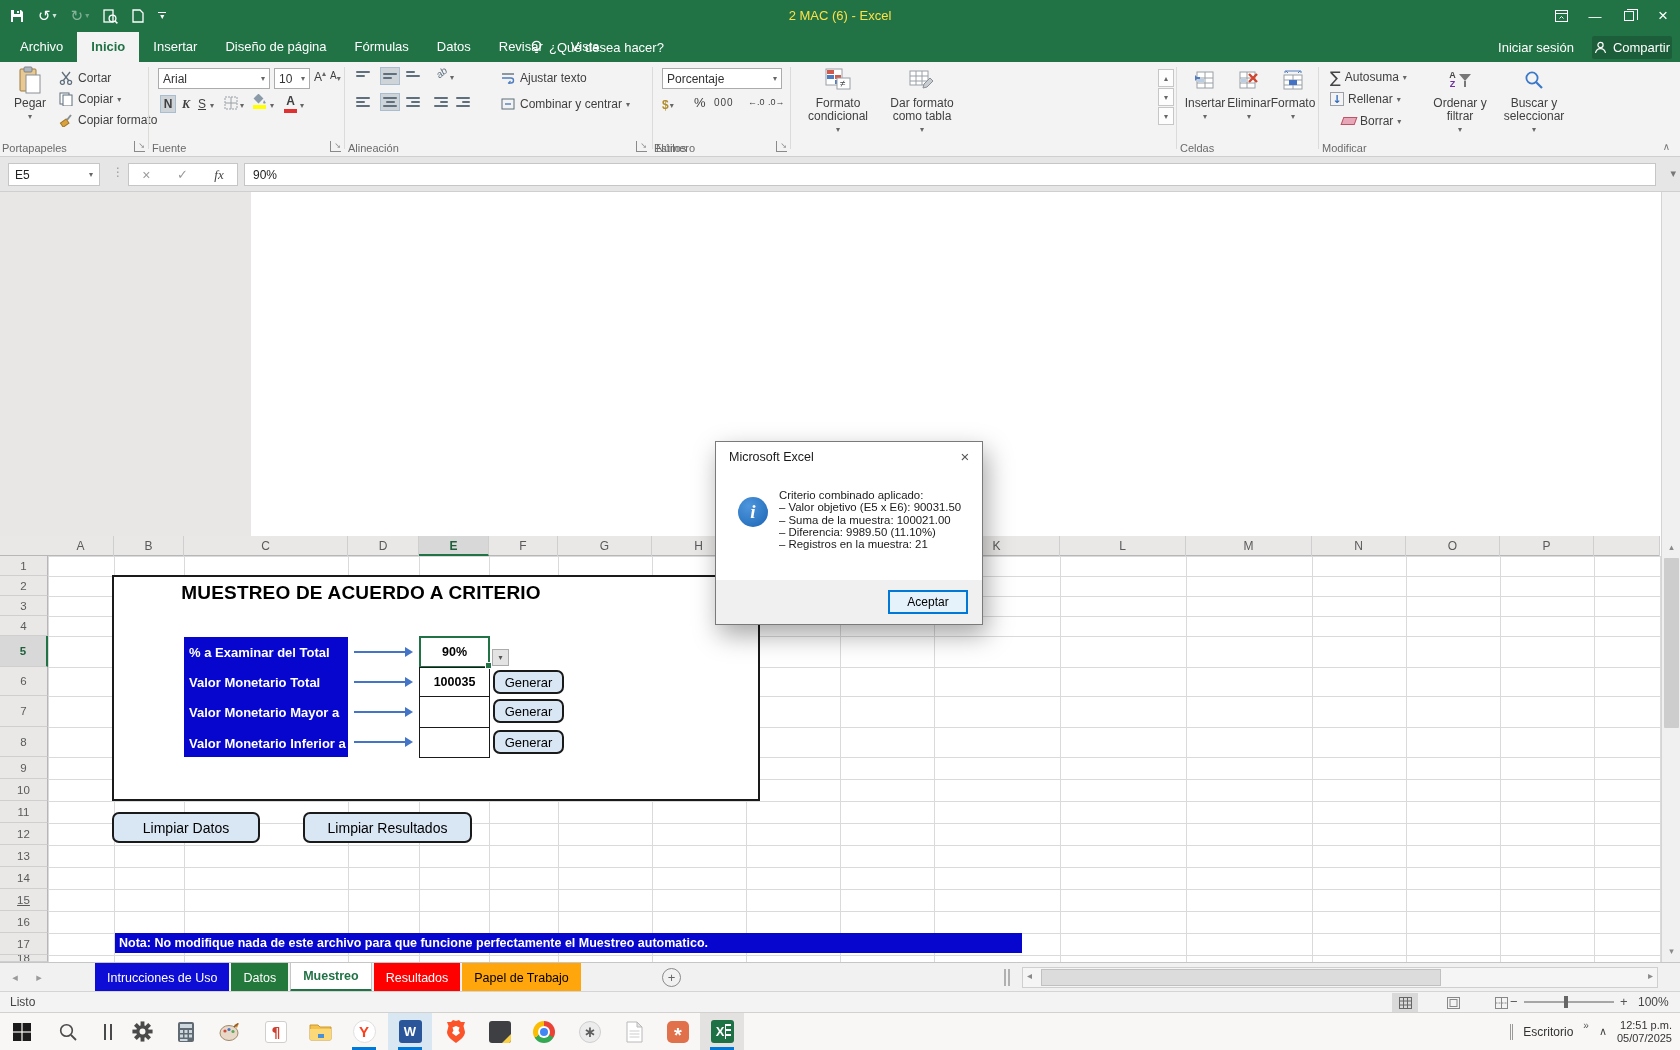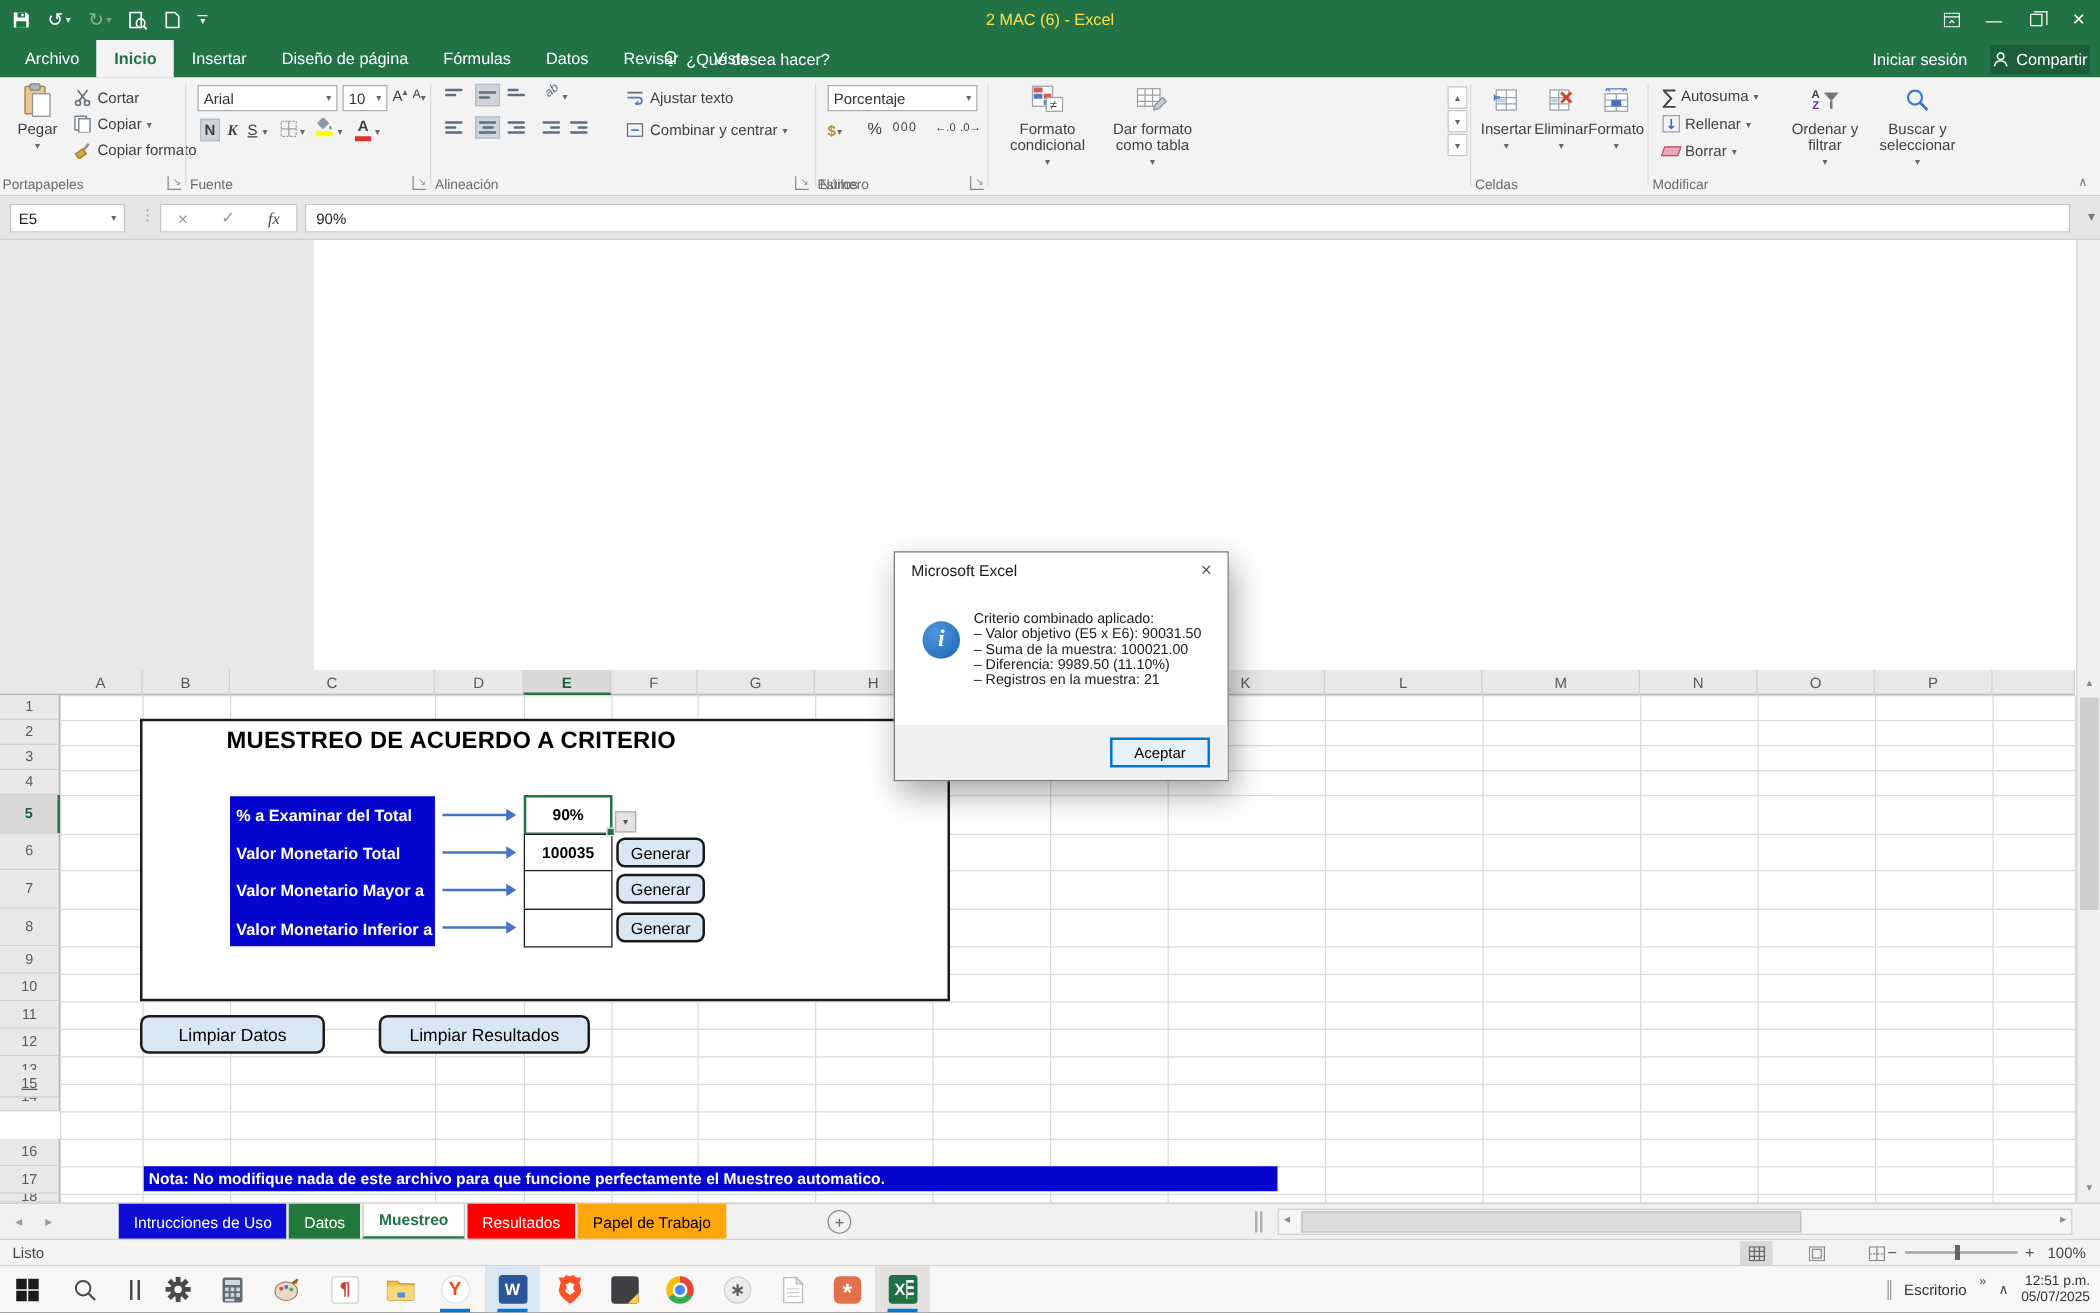--- a/index.html
+++ b/index.html
@@ -538,21 +538,21 @@
         <span>Autosuma</span>
         <span class="dd">▾</span>
       </div>
       <div class="srow" style="left:8px;top:27px">
         <span class="i16" style="border:1px solid #9aa0a6;width:14px;height:14px;color:#2d6bbd;font-size:11px;font-weight:700">
             <span class="uic">↓</span>
           </span>
         <span>Rellenar</span>
         <span class="dd">▾</span>
       </div>
-      <div class="srow" style="left:8px;top:49px">
+      <div class="srow" style="left:20px;top:49px">
         <span class="eraser"></span>
         <span>Borrar</span>
         <span class="dd">▾</span>
       </div>
       <div class="bigbtn" style="left:104px;top:2px;width:68px">
         <span class="bicon" style="gap:3px">
           <span style="display:flex;flex-direction:column;font-size:9px;font-weight:700;line-height:9px;color:#444">
               <span>A</span>
               <span style="color:#7030a0">Z</span>
             </span>
@@ -631,21 +631,21 @@
         <div class="rowh sel" style="top: 444px; height: 31px; overflow: hidden;">5</div>
         <div class="rowh" style="top: 475px; height: 29px; overflow: hidden;">6</div>
         <div class="rowh" style="top: 504px; height: 31px; overflow: hidden;">7</div>
         <div class="rowh" style="top: 535px; height: 30px; overflow: hidden;">8</div>
         <div class="rowh" style="top: 565px; height: 22px; overflow: hidden;">9</div>
         <div class="rowh" style="top: 587px; height: 22px; overflow: hidden;">10</div>
         <div class="rowh" style="top: 609px; height: 22px; overflow: hidden;">11</div>
         <div class="rowh" style="top: 631px; height: 22px; overflow: hidden;">12</div>
         <div class="rowh" style="top: 653px; height: 22px; overflow: hidden;">13</div>
         <div class="rowh" style="top: 675px; height: 22px; overflow: hidden;">14</div>
-        <div class="rowh" style="top: 664px; height: 22px; overflow: hidden; text-decoration: underline;">15</div>
+        <div class="rowh" style="top: 697px; height: 22px; overflow: hidden; text-decoration: underline;">15</div>
         <div class="rowh" style="top: 719px; height: 22px; overflow: hidden;">16</div>
         <div class="rowh" style="top: 741px; height: 22px; overflow: hidden;">17</div>
         <div class="rowh" style="top: 763px; height: 7px; overflow: hidden;">18</div>
       </div>
     <div id="gridlines">
         <div class="vline" style="left: 48px; top: 364px; width: 1px; height: 406px;"></div>
         <div class="vline" style="left: 114px; top: 364px; width: 1px; height: 406px;"></div>
         <div class="vline" style="left: 184px; top: 364px; width: 1px; height: 406px;"></div>
         <div class="vline" style="left: 348px; top: 364px; width: 1px; height: 406px;"></div>
         <div class="vline" style="left: 419px; top: 364px; width: 1px; height: 406px;"></div>

